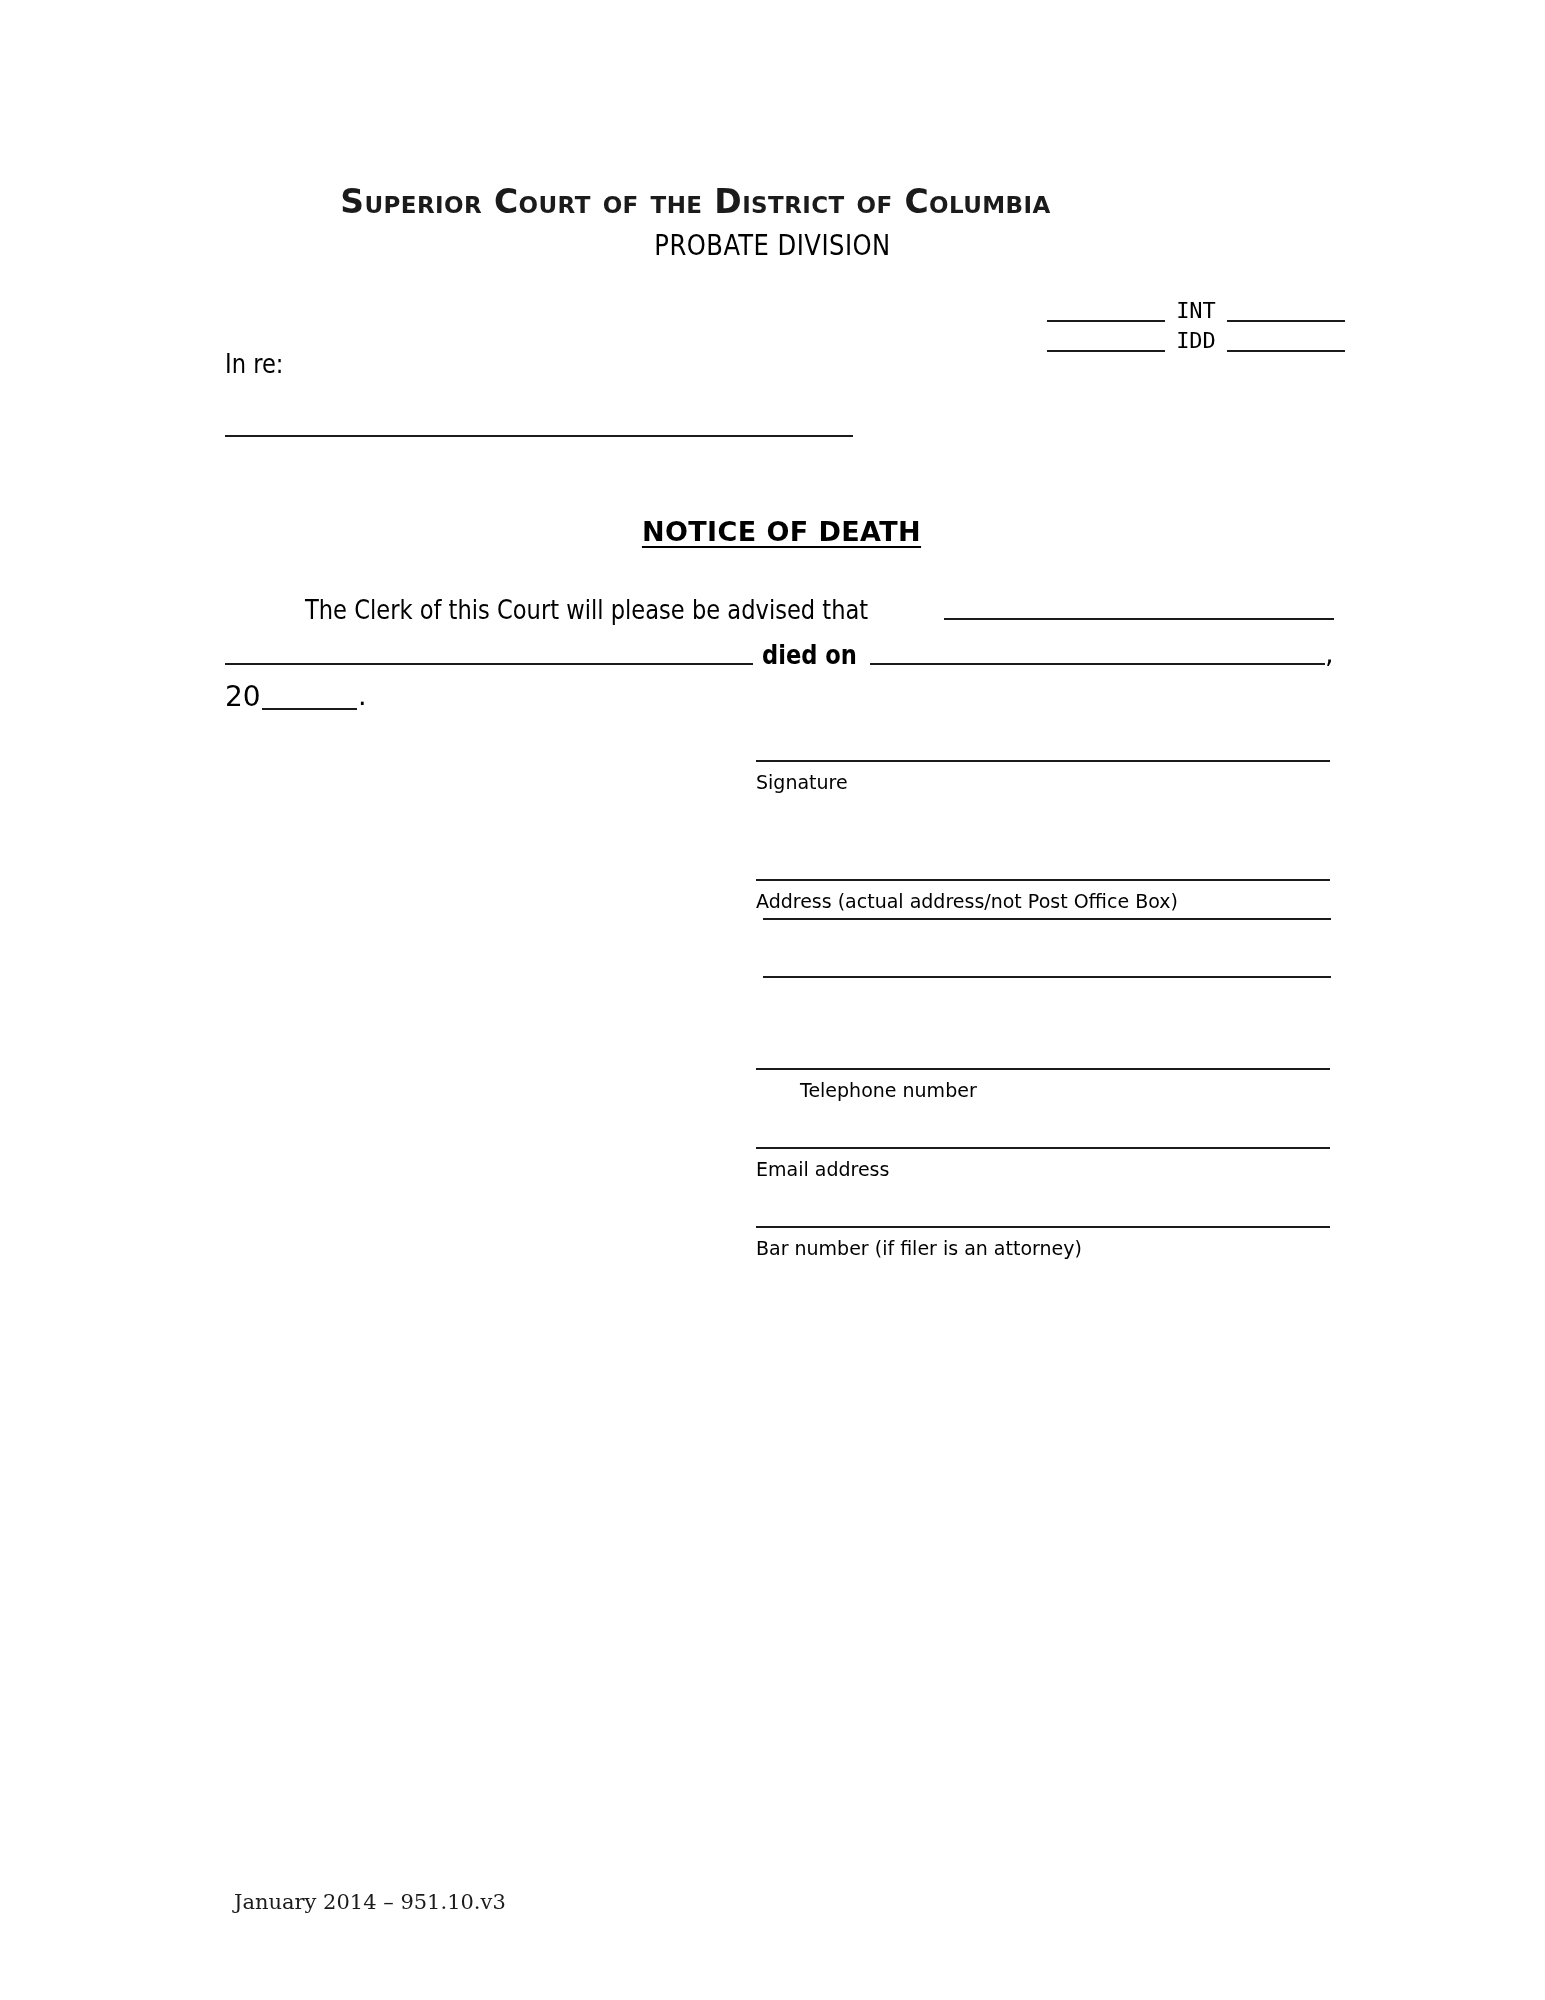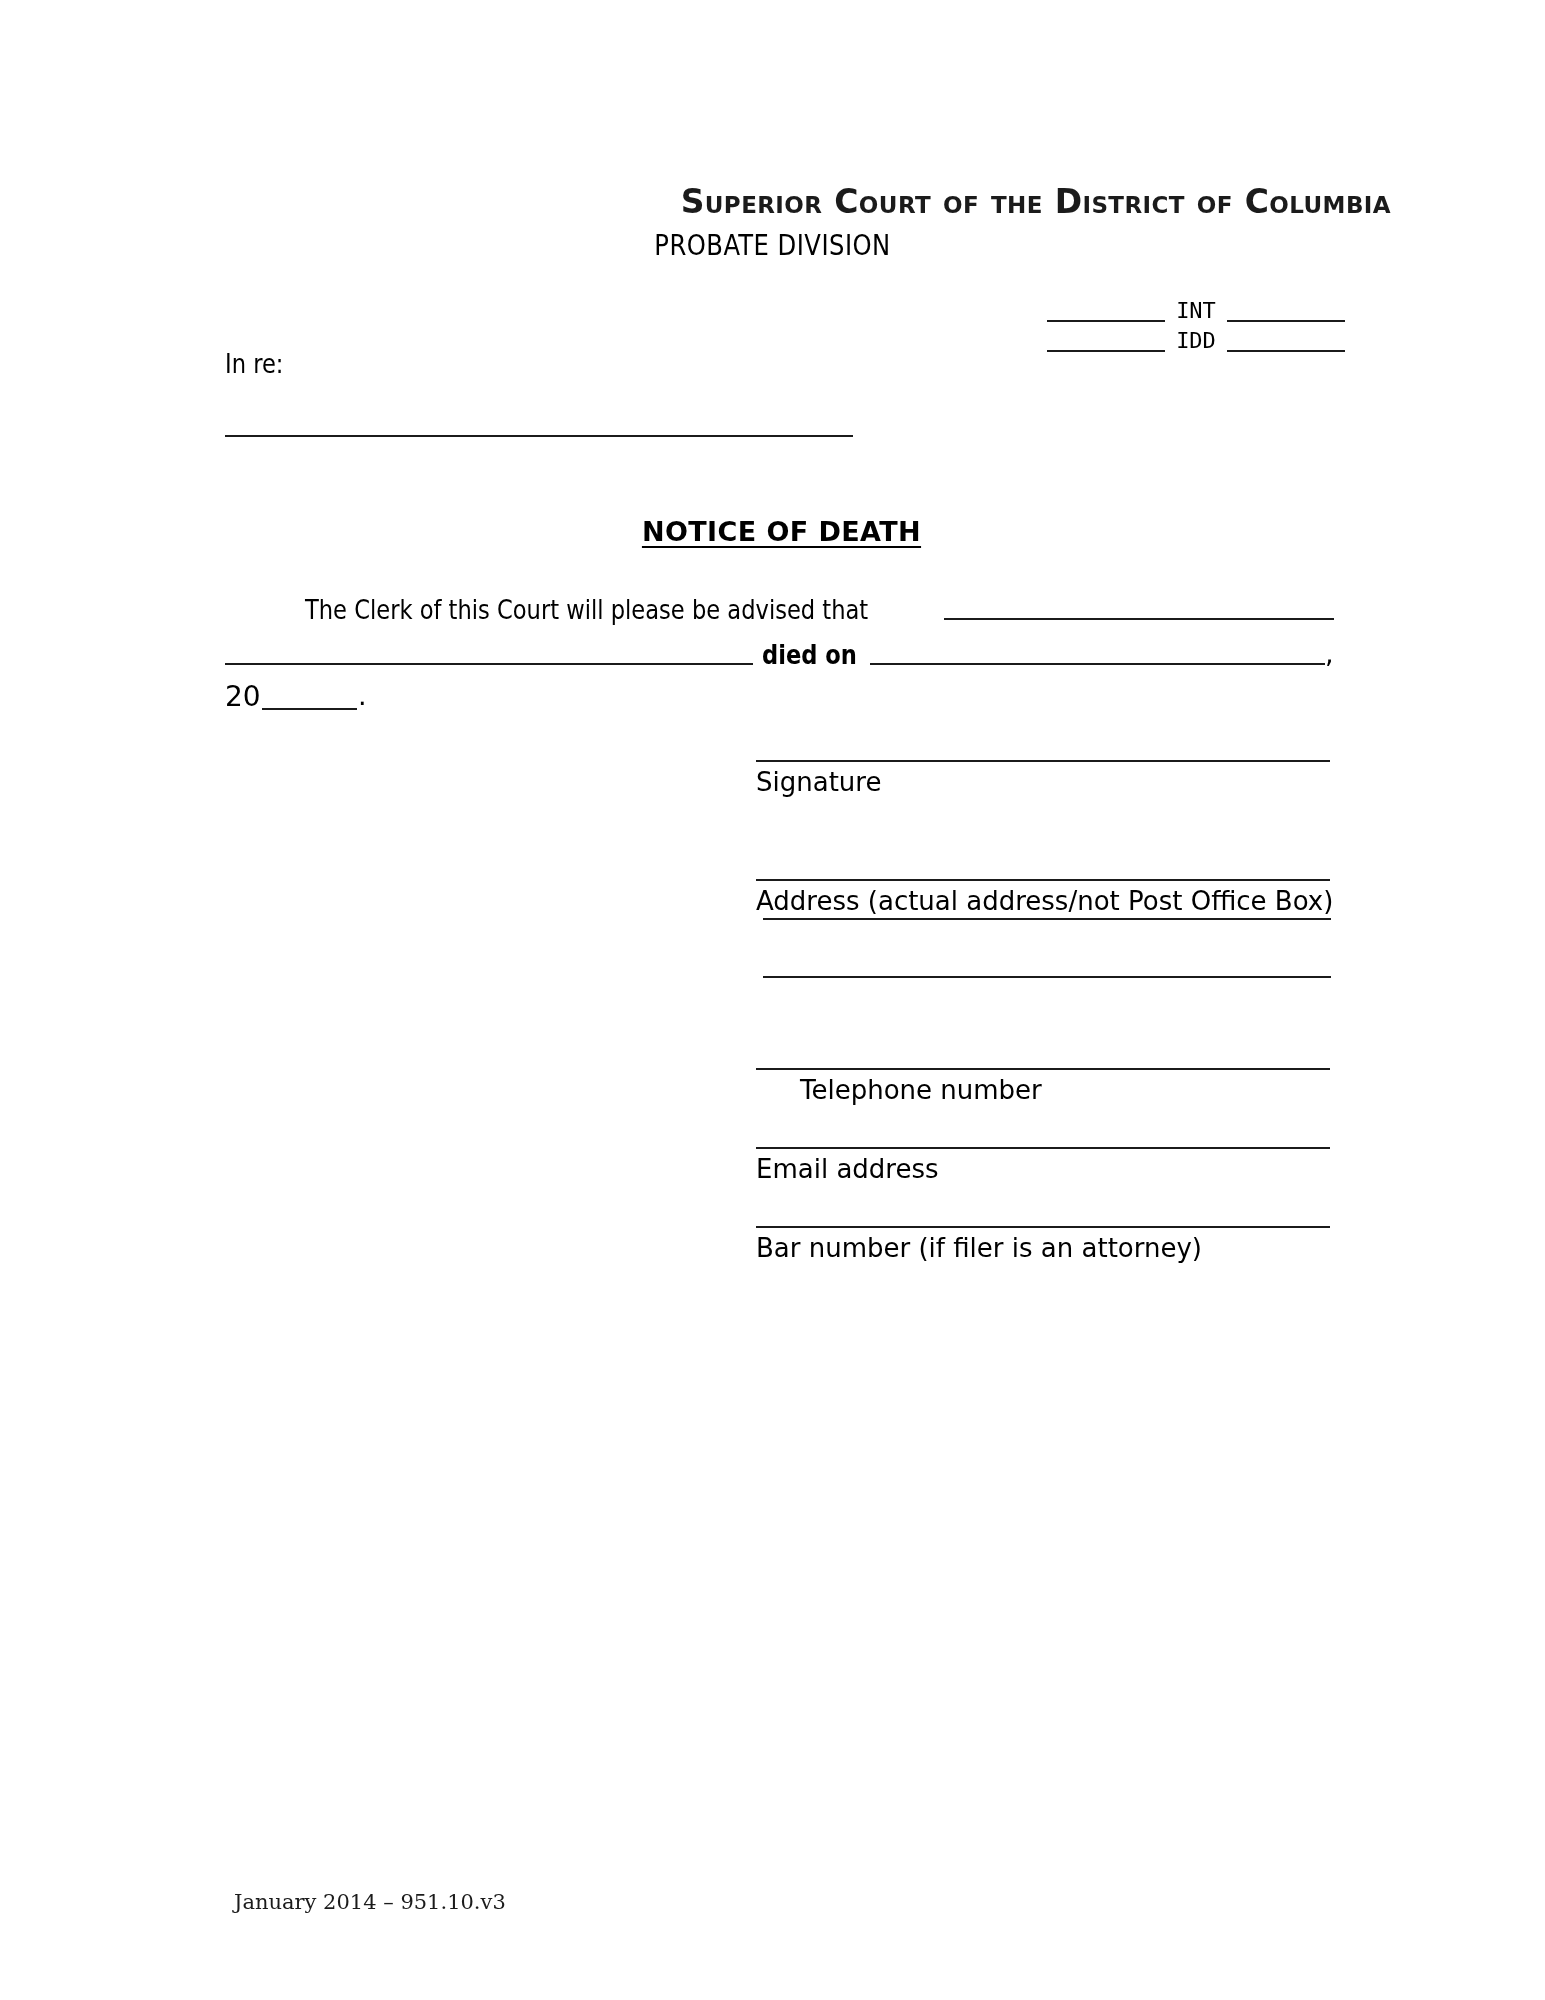--- a/index.html
+++ b/index.html
@@ -18,21 +18,21 @@
     background: #ffffff;
     overflow: hidden;
   }
 
   
   .court-title {
     position: absolute;
     left: 0;
     top: 182px;
     width: 1391px;
-    text-align: right;
+    text-align: center;
     font-family: "DejaVu Sans", sans-serif;
     font-weight: bold;
     font-size: 33px;
     font-variant: small-caps;
     letter-spacing: 0.4px;
     color: #1b1b1b;
   }
   .division-title {
     position: absolute;
     left: 0;
@@ -178,21 +178,21 @@
     top: 760px;
     width: 574px;
   }
   .sig-field { position: relative; }
   .sig-rule {
     border-bottom: 2px solid #1b1b1b;
     width: 574px;
   }
   .sig-label {
     font-family: "DejaVu Sans", sans-serif;
-    font-size: 26px;
+    font-size: 19px;
     line-height: 34px;
     padding-top: 3px;
     white-space: nowrap;
   }
   .sig-gap-40 { height: 40px; }
   .sig-gap-50 { height: 52px; }
   .sig-gap-56 { height: 56px; }
 
   .addr-extra-rule {
     border-bottom: 2px solid #1b1b1b;

